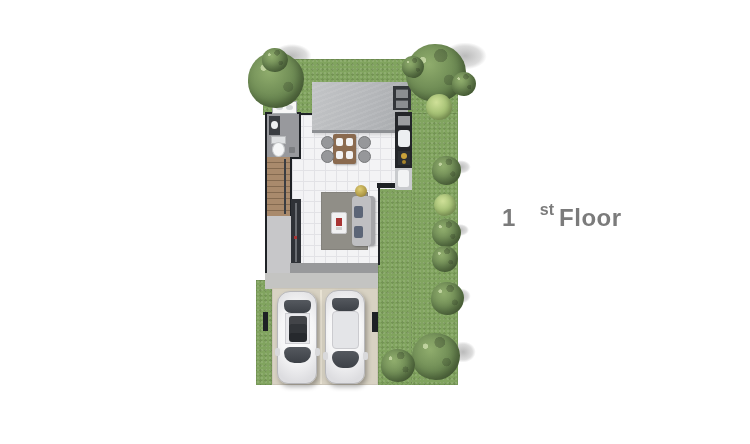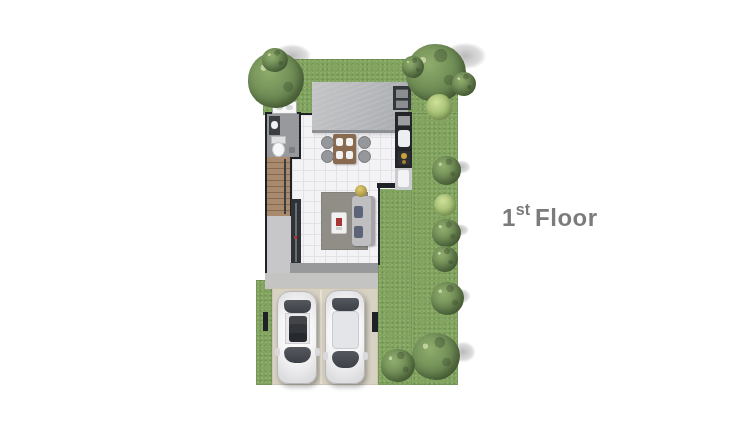--- a/index.html
+++ b/index.html
@@ -31,21 +31,21 @@
     linear-gradient(90deg, var(--tile) 1px, transparent 1px),
     var(--floor);
     background-size:11px 11px;border:2.5px solid var(--wall);box-sizing:border-box;}
   .wallseg{position:absolute;background:var(--wall);}
   .roof{position:absolute;background:
     repeating-linear-gradient(160deg, rgba(255,255,255,.07) 0 2px, transparent 2px 5px),
     linear-gradient(112deg,#c3c5c7 0%, var(--roof) 55%, #a7aaad 100%);
     border-bottom:3px solid var(--roof_edge);box-shadow:2px 2px 3px rgba(0,0,0,.12);}
   .concrete{position:absolute;background:var(--concrete);}
   .lbl{position:absolute;color:var(--label);font-weight:bold;font-size:24px;letter-spacing:.5px;line-height:1;}
-  .lbl sup{font-size:16px;position:relative;top:-2px;letter-spacing:0;}
+  .lbl sup{font-size:16px;position:relative;top:-2px;letter-spacing:0;margin-left:24px;}
   .lbl .word{margin-left:5px;}
   .car{position:absolute;border-radius:13px 13px 11px 11px;border:1px solid var(--car_edge);
     background:radial-gradient(80% 55% at 50% 45%, #ffffff 0%, var(--car) 55%, #dddde0 100%);
     box-shadow:2px 3px 5px rgba(0,0,0,.30);box-sizing:border-box;}
   .glass{position:absolute;background:linear-gradient(180deg,#55595f,var(--glass));}
 </style>
 </head>
 <body>
 
 <div class="stage">

